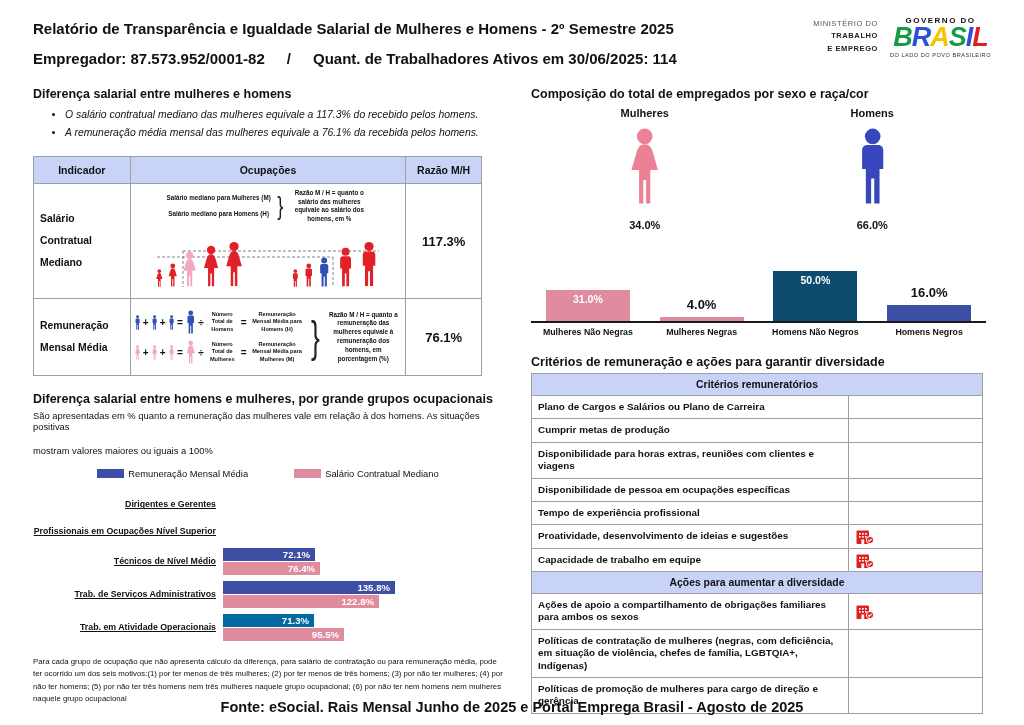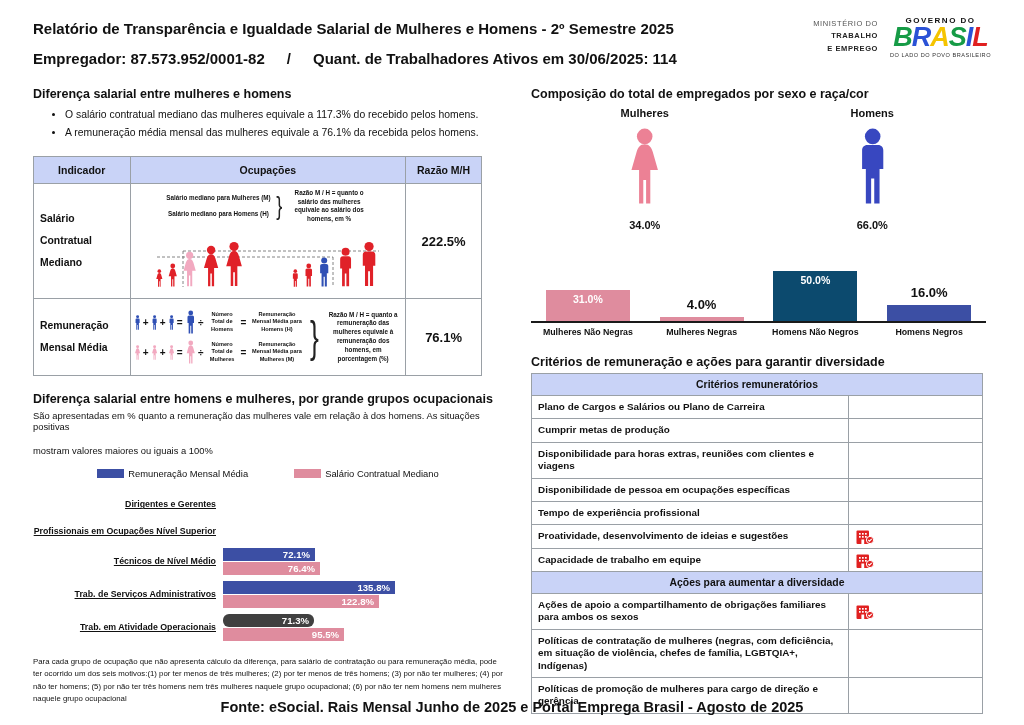--- a/index.html
+++ b/index.html
@@ -23,21 +23,21 @@
   .brasil { font-size:27px; font-weight:bold; font-style:italic; letter-spacing:-1px; line-height:.95; }
   .gov-bottom { font-size:5.6px; letter-spacing:.5px; color:#333; margin-top:1px; }
 
   
   .columns { display:flex; gap:28px; margin-top:14px; }
   .col-left { width:470px; flex:none; }
   .col-right { width:455px; flex:none; }
   .section-title { font-size:12.5px; font-weight:bold; margin:6px 0 4px 0; }
 
   
-  ul.bullets { margin:8px 0 18px 0; padding-left:32px; font-size:10.4px; }
+  ul.bullets { margin:8px 0 18px 0; padding-left:32px; font-size:10.4px;font-style:italic; }
   ul.bullets li { margin:7px 0; }
 
   
   table.ind-table { border-collapse:collapse; width:449px; margin-top:4px; }
   .ind-table th, .ind-table td { border:1px solid #9aa0a6; }
   .ind-table th { background:#C9D3F7; font-size:10.5px; padding:7px 4px; }
   td.cell-ind { width:113px; font-weight:bold; font-size:10.4px; padding:4px 6px; line-height:2.1; }
   td.cell-def { width:228px; padding:5px 3px; }
   td.cell-ratio { width:108px; text-align:center; font-weight:bold; font-size:13px; }
 
@@ -195,21 +195,21 @@
                       <circle cx="12" cy="6" r="5" fill="#E02128"></circle>
                       <path d="M8.5 11.5 L15.5 11.5 C17.5 11.5 18.8 13 18.8 15 L18.8 27 L16.4 27 L16.4 49 L13 49 L13 33 L11 33 L11 49 L7.6 49 L7.6 27 L5.2 27 L5.2 15 C5.2 13 6.5 11.5 8.5 11.5 Z" fill="#E02128"></path>
                     </g>
                     <g transform="translate(205,16) scale(0.92)">
                       <circle cx="12" cy="6" r="5" fill="#E02128"></circle>
                       <path d="M8.5 11.5 L15.5 11.5 C17.5 11.5 18.8 13 18.8 15 L18.8 27 L16.4 27 L16.4 49 L13 49 L13 33 L11 33 L11 49 L7.6 49 L7.6 27 L5.2 27 L5.2 15 C5.2 13 6.5 11.5 8.5 11.5 Z" fill="#E02128"></path>
                     </g>
                   </svg>
             </div>
           </td>
-          <td class="cell-ratio">222.5%</td>
+          <td class="cell-ratio">117.3%</td>
         </tr>
         <tr>
           <td class="cell-ind">Remuneração Mensal Média</td>
           <td class="cell-def">
             <div class="mean-wrap">
               <div class="formula-col" id="formula-rows">
                     <div class="formula-row">
                       <svg width="7.2" height="15" viewBox="0 0 24 50">
                         <circle cx="12" cy="6" r="5" fill="#3050B5"></circle>
                         <path d="M8.5 11.5 L15.5 11.5 C17.5 11.5 18.8 13 18.8 15 L18.8 27 L16.4 27 L16.4 49 L13 49 L13 33 L11 33 L11 49 L7.6 49 L7.6 27 L5.2 27 L5.2 15 C5.2 13 6.5 11.5 8.5 11.5 Z" fill="#3050B5"></path>
@@ -311,21 +311,21 @@
                 <span>135.8%</span>
               </div>
               <div class="occ-bar" style="width:156px;background:#DF8C9E;">
                 <span>122.8%</span>
               </div>
             </div>
           </div>
           <div class="occ-row has-bars">
             <div class="occ-label">Trab. em Atividade Operacionais</div>
             <div class="occ-bars">
-              <div class="occ-bar" style="width:91px;background:#404040;border-radius:6px;">
+              <div class="occ-bar" style="width:91px;background:#0369a1;">
                 <span>71.3%</span>
               </div>
               <div class="occ-bar" style="width:121px;background:#DF8C9E;">
                 <span>95.5%</span>
               </div>
             </div>
           </div>
         </div>
       <div class="occ-note">Para cada grupo de ocupação que não apresenta cálculo da diferença, para salário de contratação ou para remuneração média, pode ter ocorrido um dos seis motivos:(1) por ter menos de três mulheres; (2) por ter menos de três homens; (3) por não ter mulheres; (4) por não ter homens; (5) por não ter três homens nem três mulheres naquele grupo ocupacional; (6) por não ter nem homens nem mulheres naquele grupo ocupacional</div>
     </div>

